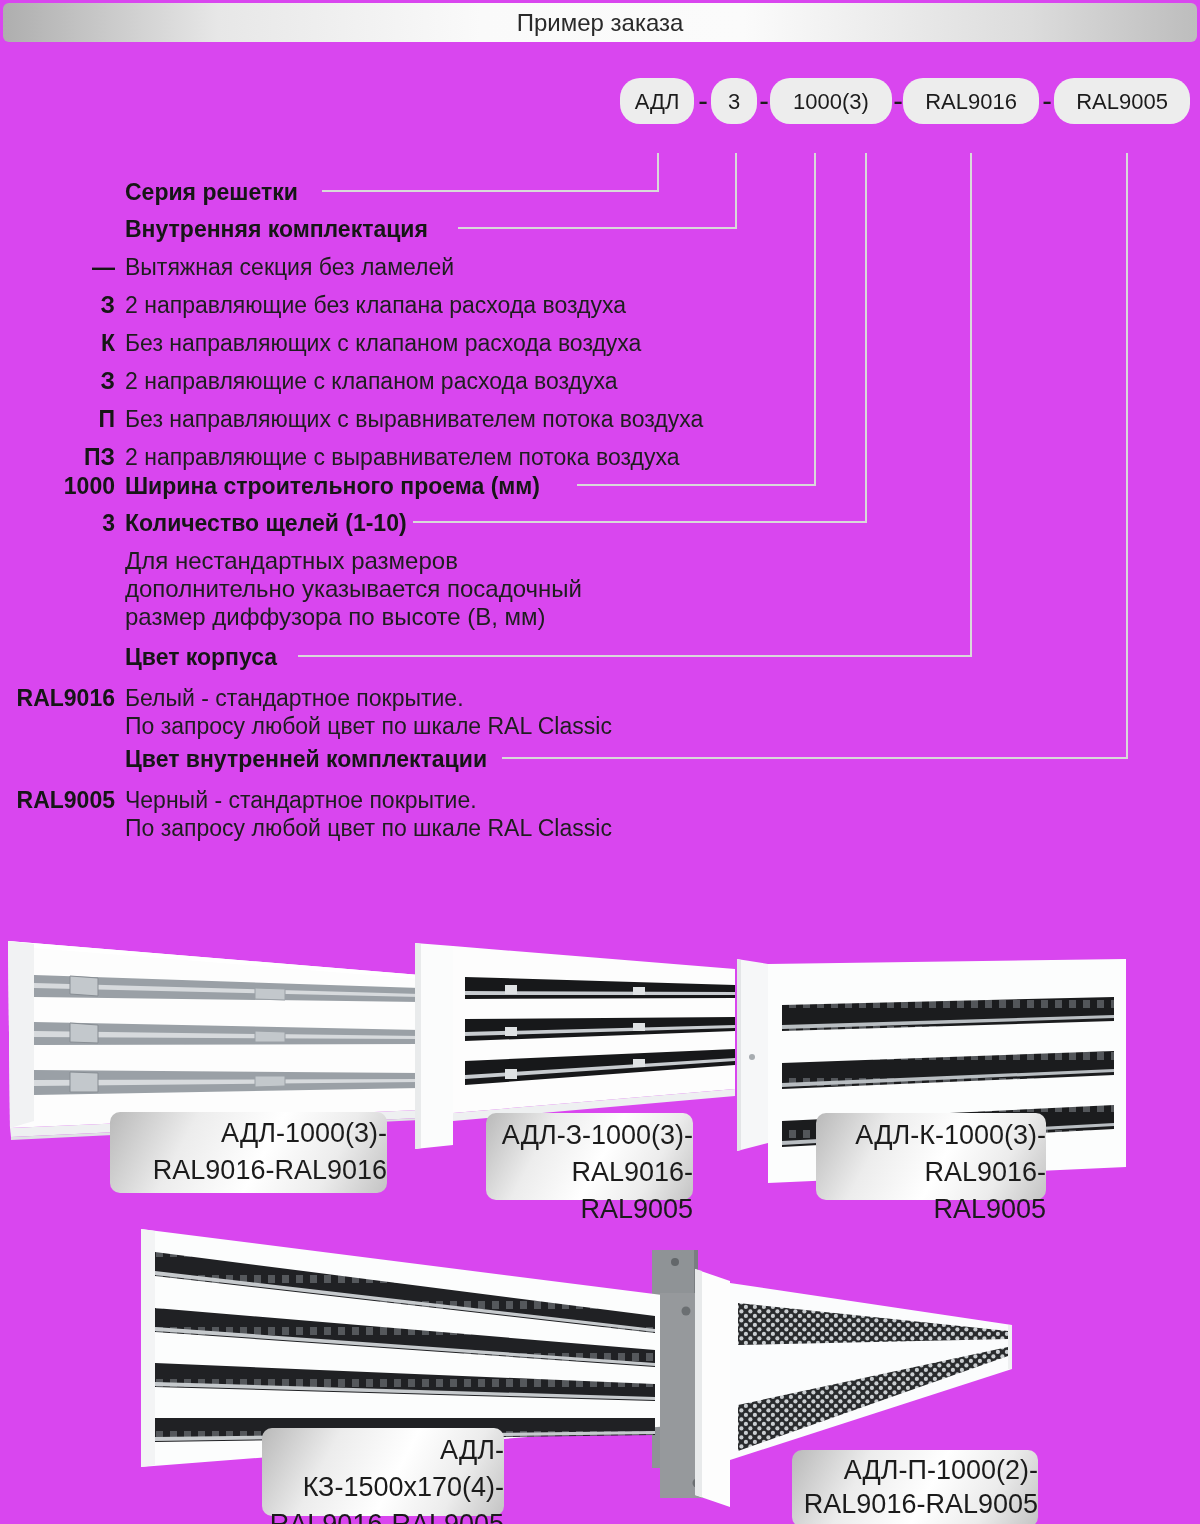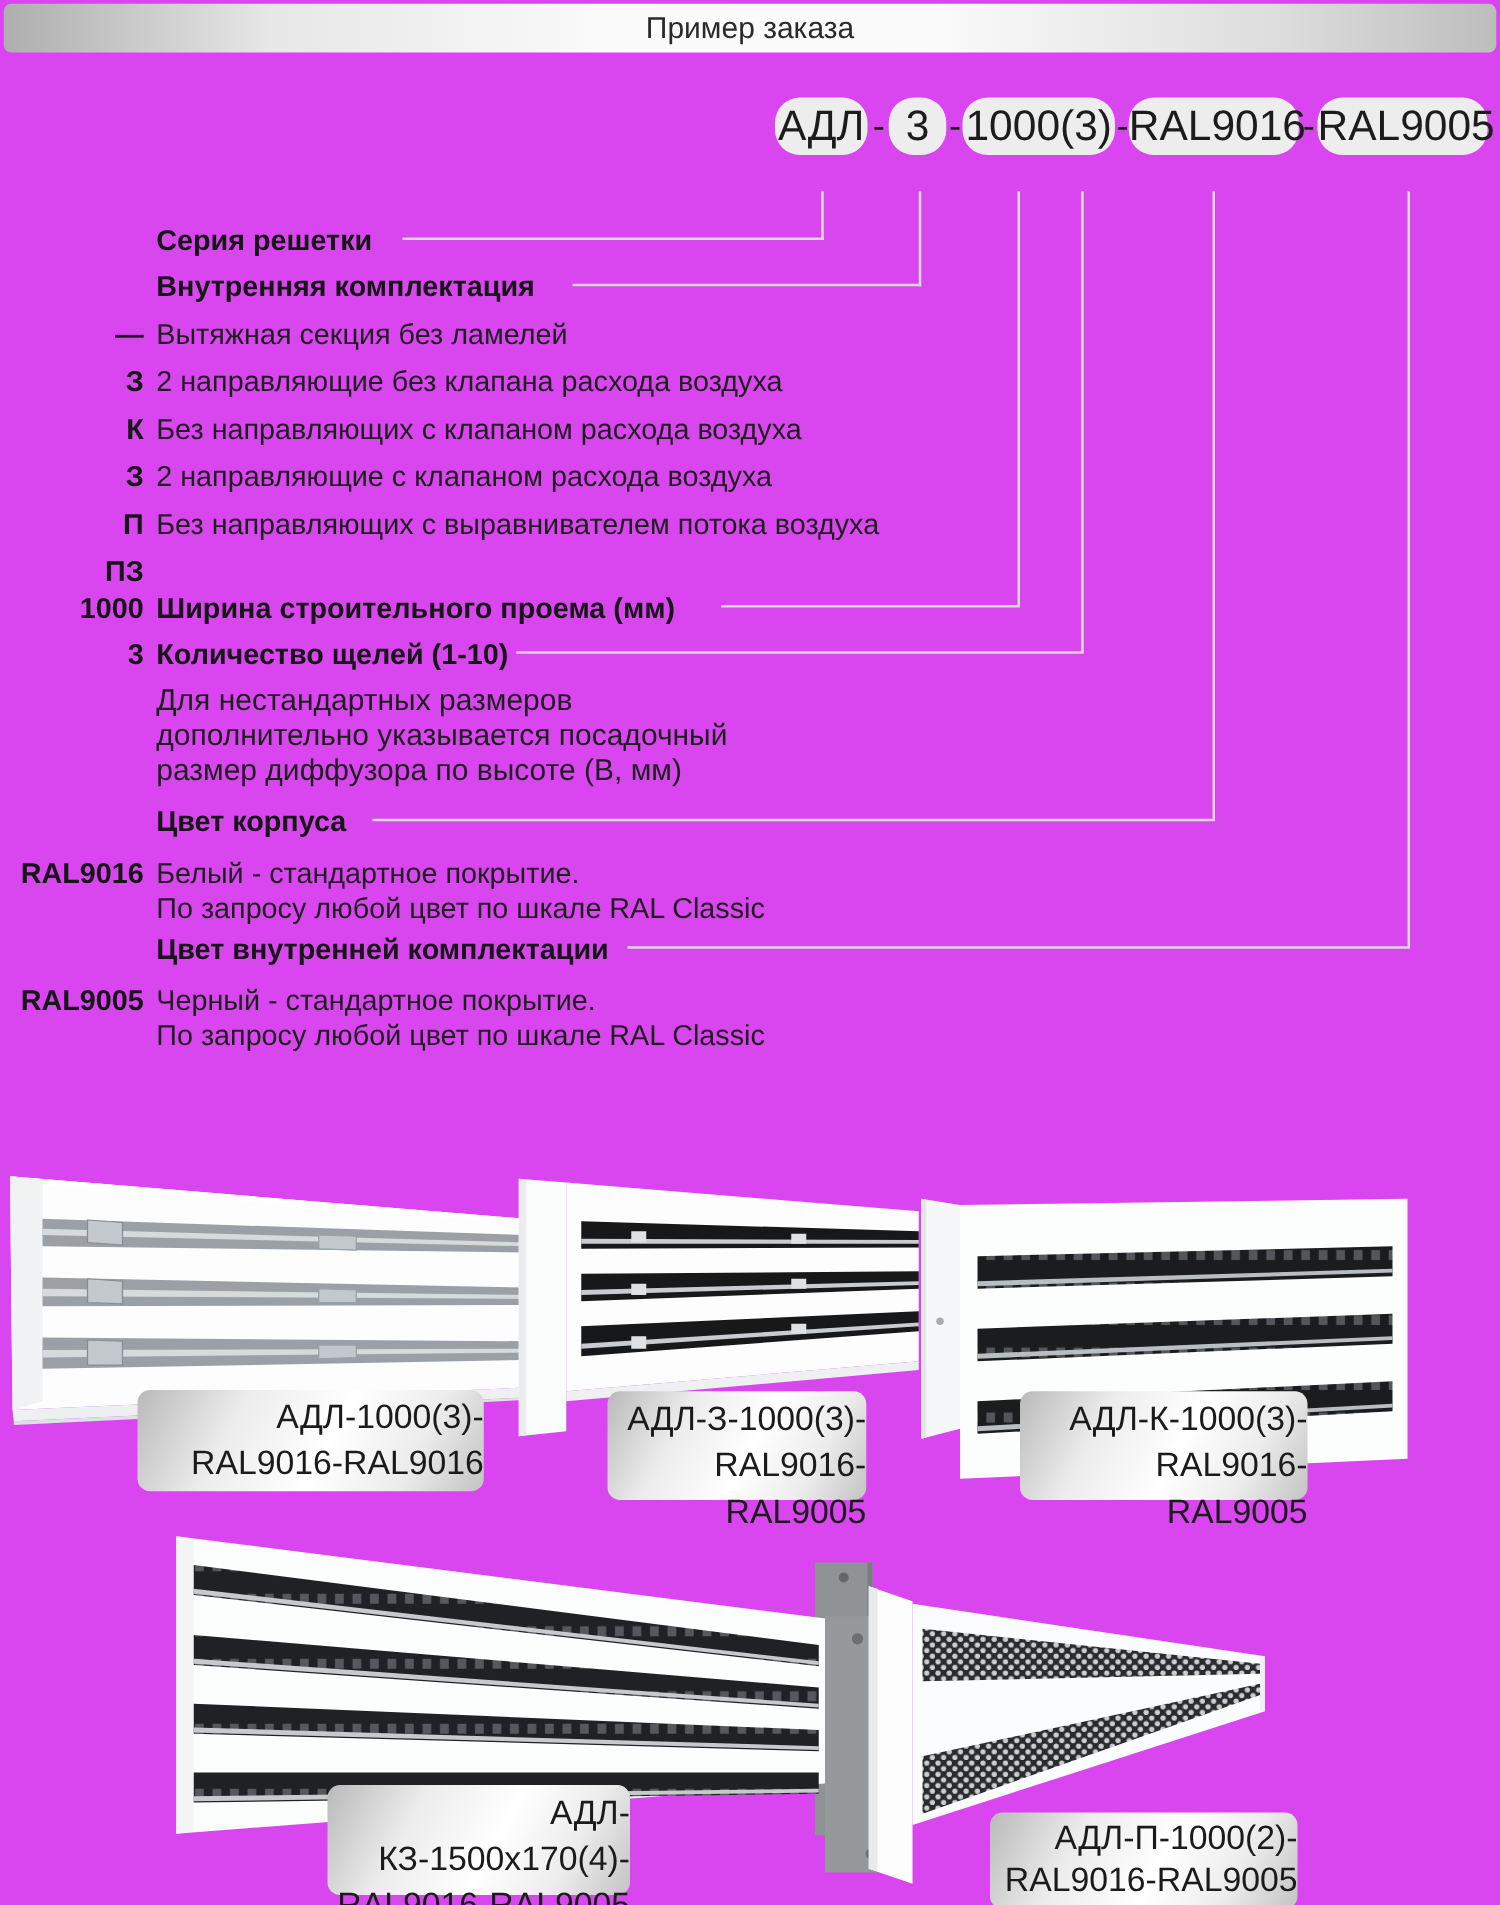--- a/index.html
+++ b/index.html
@@ -4,21 +4,21 @@
 <style>
   html,body{margin:0;padding:0;background:#fff;}
   #canvas{position:relative;width:1200px;height:1524px;background:#d946ef;overflow:hidden;
           font-family:"Liberation Sans", sans-serif;}
   
   .topbar{position:absolute;left:3px;top:3px;width:1194px;height:39px;border-radius:6px;
           background:linear-gradient(90deg,#aeaeae 0%,#e7e7e7 18%,#fafafa 40%,#fbfbfb 62%,#dcdcdc 86%,#bdbdbd 100%);
           text-align:center;font-size:24px;line-height:40px;color:#2a2a2a;}
   
   .codebox{position:absolute;top:78px;height:46px;background:#ededed;border-radius:20px;
-           font-size:34px;line-height:47px;text-align:center;color:#1c1c1c;white-space:nowrap;}
+           font-size:22px;line-height:47px;text-align:center;color:#1c1c1c;white-space:nowrap;}
   .dash{position:absolute;top:78px;height:46px;font-size:29px;line-height:47px;color:#1c1c1c;
         width:16px;text-align:center;}
   
   .vline{position:absolute;width:2px;background:#d9d9d9;}
   .hline{position:absolute;height:2px;background:#d9d9d9;}
   
   .lrow{position:absolute;left:0;width:1200px;height:28px;font-size:23px;line-height:28px;color:#1e1e1e;text-decoration:underline;}
   .lbl{position:absolute;right:1085px;top:0;font-weight:700;white-space:nowrap;color:#161616;}
   .txt{position:absolute;left:125px;top:0;white-space:nowrap;}
   .bold{font-weight:700;color:#161616;}
@@ -85,20 +85,21 @@
   <div class="lrow" style="top:367px;">
     <span class="lbl">З</span>
     <span class="txt">2 направляющие с клапаном расхода воздуха</span>
   </div>
   <div class="lrow" style="top:405px;">
     <span class="lbl">П</span>
     <span class="txt">Без направляющих с выравнивателем потока воздуха</span>
   </div>
   <div class="lrow" style="top:443px;">
     <span class="lbl">ПЗ</span>
+    <span class="txt">2 направляющие с выравнивателем потока воздуха</span>
   </div>
 
   <div class="lrow" style="top:472px;">
     <span class="lbl">1000</span>
     <span class="txt bold">Ширина строительного проема (мм)</span>
   </div>
   <div class="lrow" style="top:509px;">
     <span class="lbl">3</span>
     <span class="txt bold">Количество щелей (1-10)</span>
   </div>

